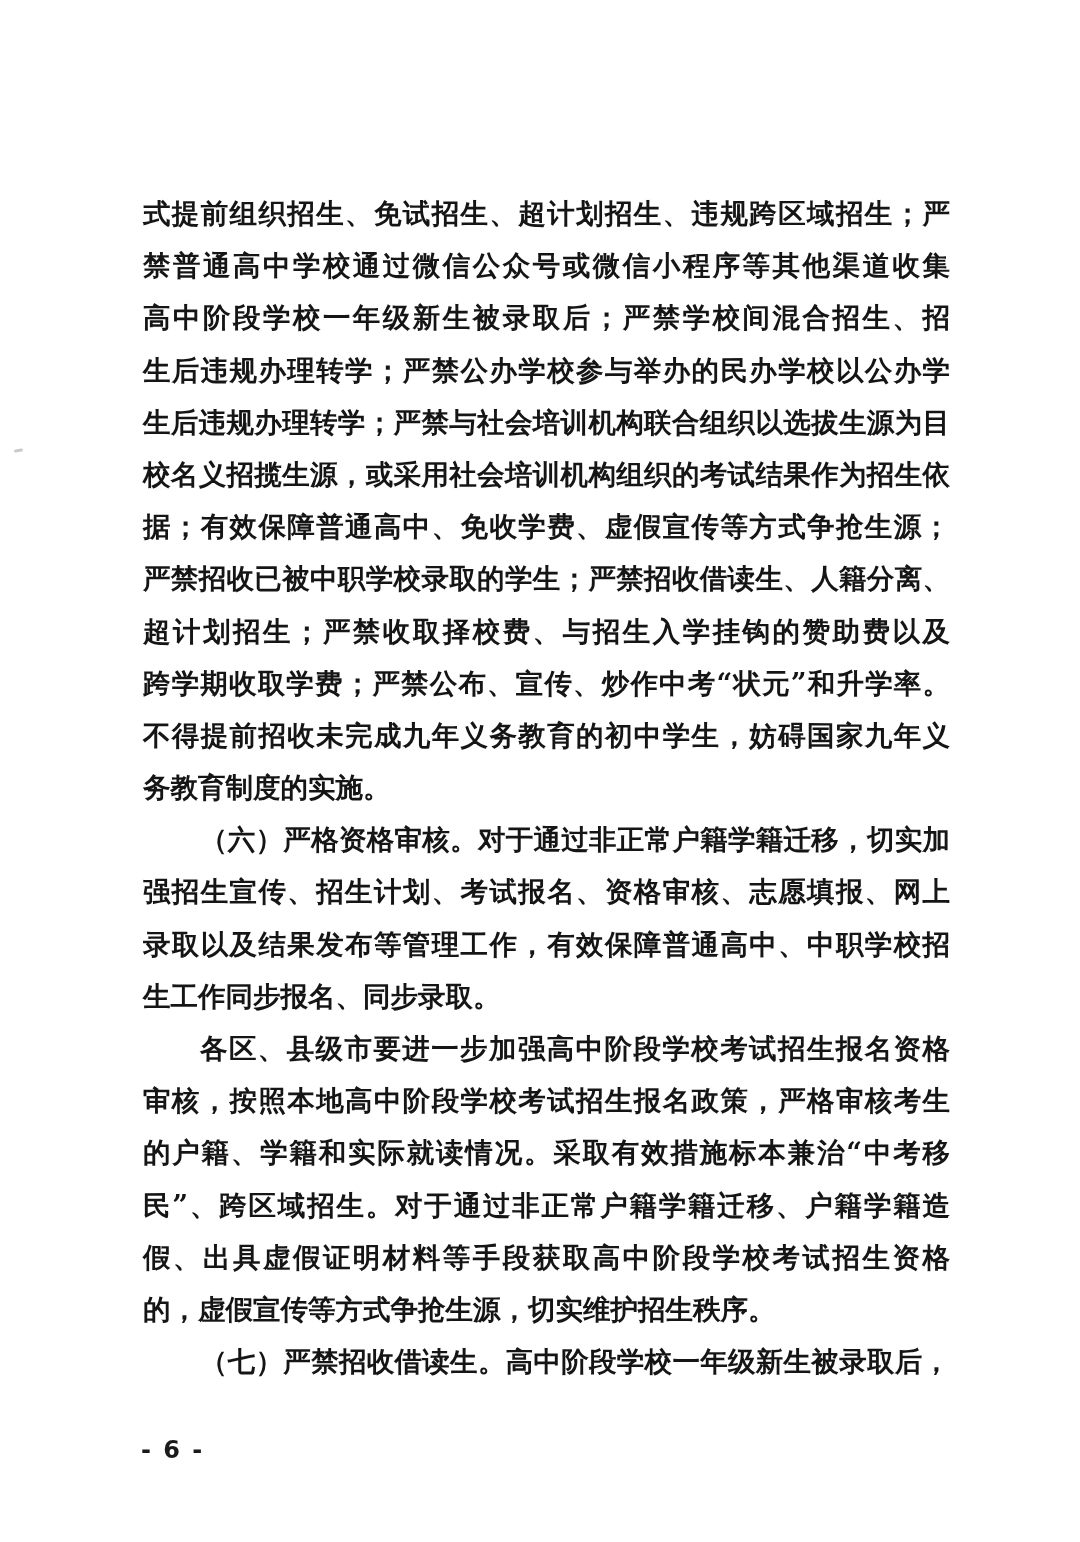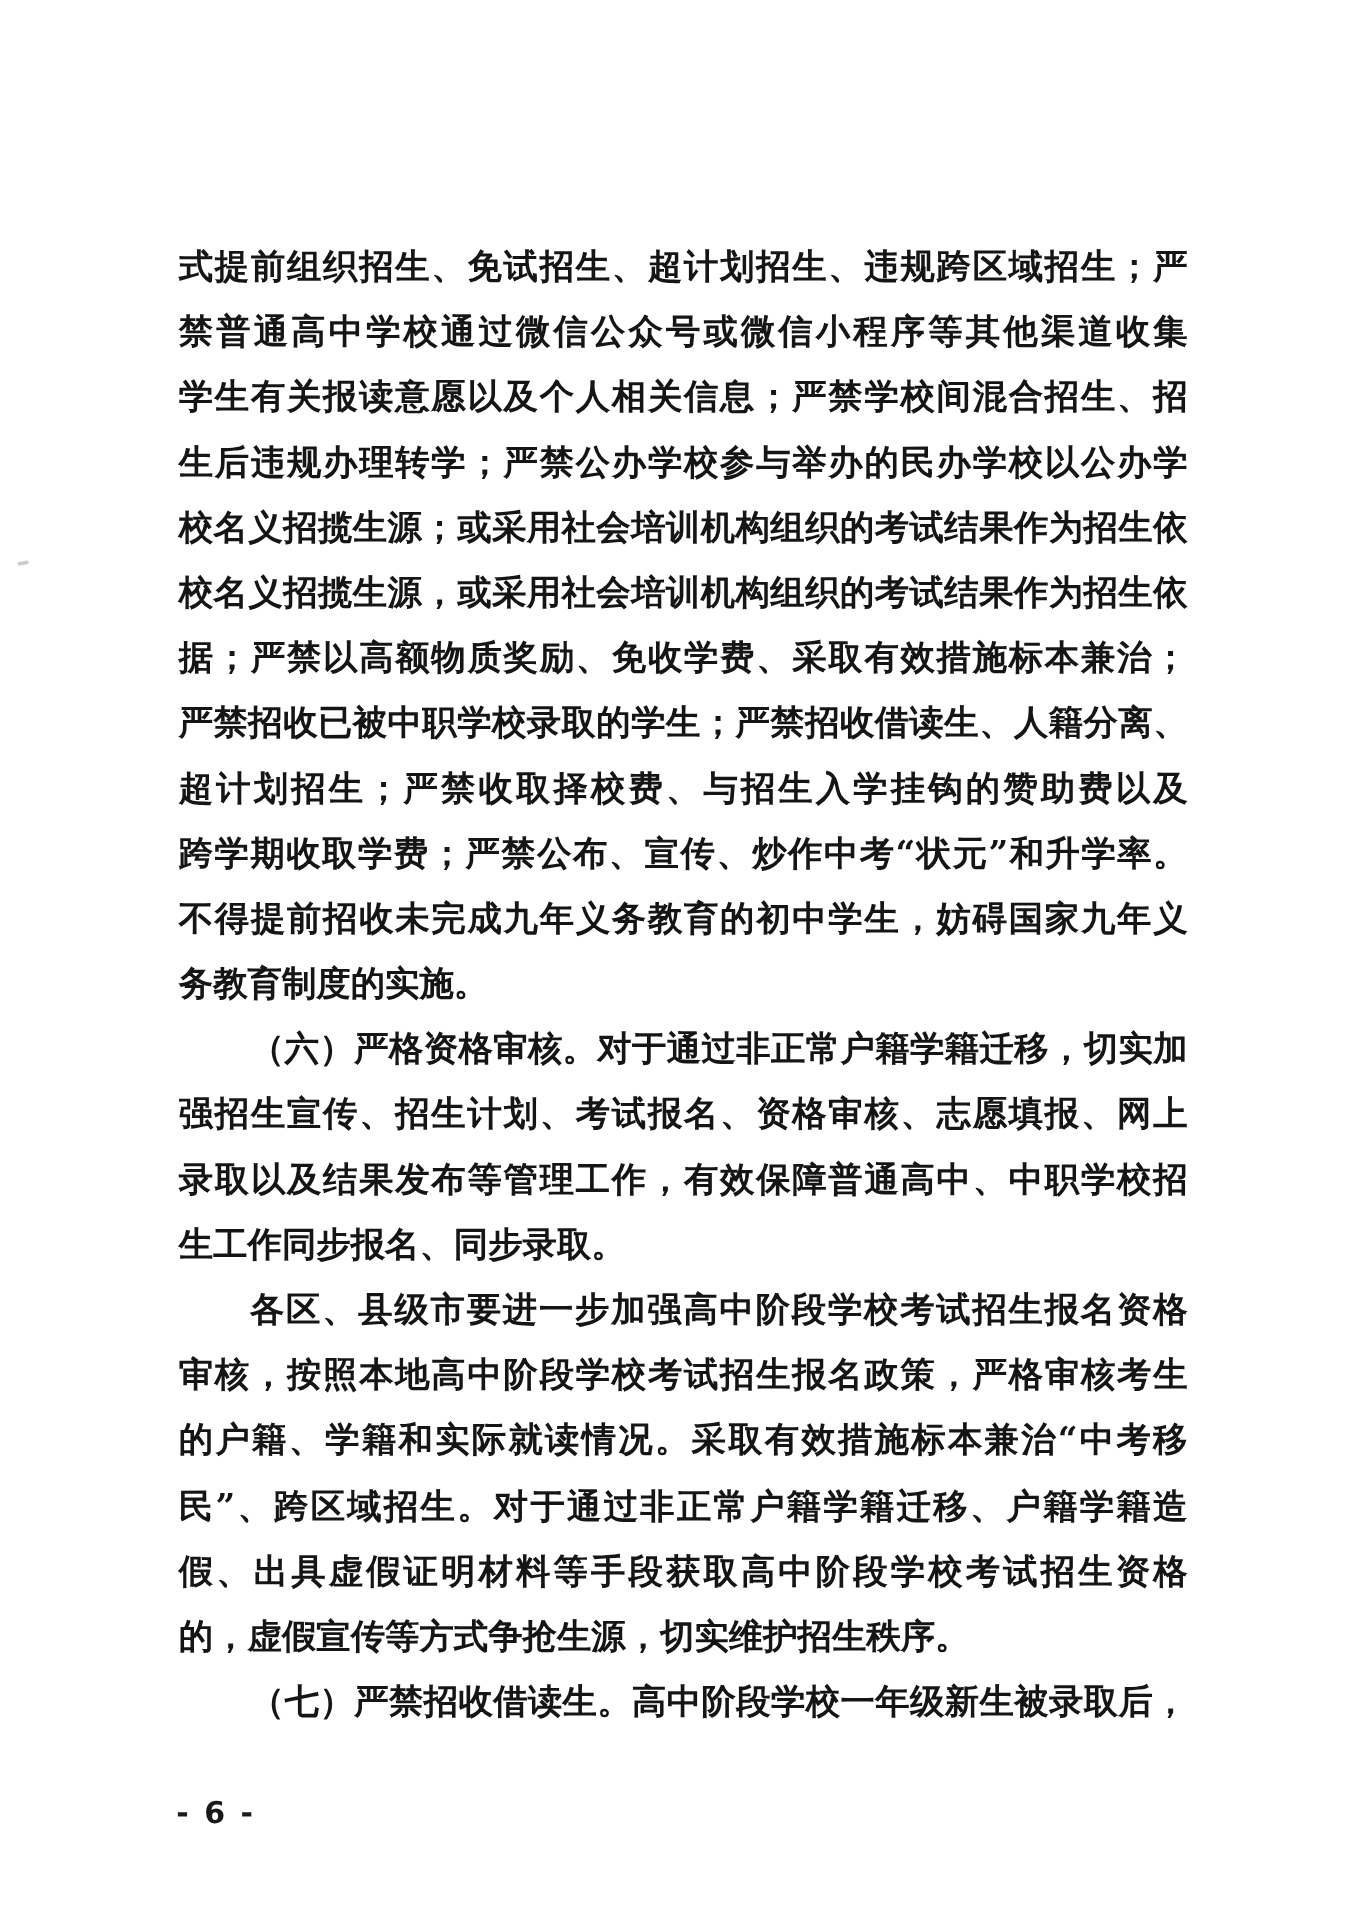--- a/index.html
+++ b/index.html
@@ -68,25 +68,25 @@
   }
 </style>
 </head>
 <body>
 
 <div class="page">
   <div class="scan-artifact"></div>
   <div class="textblock">
       <div class="line justify">式提前组织招生、免试招生、超计划招生、违规跨区域招生；严</div>
       <div class="line justify">禁普通高中学校通过微信公众号或微信小程序等其他渠道收集</div>
-      <div class="line justify">学生有关报读意愿以及个人相关信息；严禁学校间混合招生、招</div>
+      <div class="line justify">高中阶段学校一年级新生被录取后；严禁学校间混合招生、招</div>
       <div class="line justify">生后违规办理转学；严禁公办学校参与举办的民办学校以公办学</div>
-      <div class="line justify">校名义招揽生源；或采用社会培训机构组织的考试结果作为招生依</div>
+      <div class="line justify">生后违规办理转学；严禁与社会培训机构联合组织以选拔生源为目</div>
       <div class="line justify">校名义招揽生源，或采用社会培训机构组织的考试结果作为招生依</div>
-      <div class="line justify">据；严禁以高额物质奖励、免收学费、采取有效措施标本兼治；</div>
+      <div class="line justify">据；有效保障普通高中、免收学费、虚假宣传等方式争抢生源；</div>
       <div class="line justify">严禁招收已被中职学校录取的学生；严禁招收借读生、人籍分离、</div>
       <div class="line justify">超计划招生；严禁收取择校费、与招生入学挂钩的赞助费以及</div>
       <div class="line justify">跨学期收取学费；严禁公布、宣传、炒作中考“状元”和升学率。</div>
       <div class="line justify">不得提前招收未完成九年义务教育的初中学生，妨碍国家九年义</div>
       <div class="line">务教育制度的实施。</div>
       <div class="line justify indent">（六）严格资格审核。对于通过非正常户籍学籍迁移，切实加</div>
       <div class="line justify">强招生宣传、招生计划、考试报名、资格审核、志愿填报、网上</div>
       <div class="line justify">录取以及结果发布等管理工作，有效保障普通高中、中职学校招</div>
       <div class="line">生工作同步报名、同步录取。</div>
       <div class="line justify indent">各区、县级市要进一步加强高中阶段学校考试招生报名资格</div>

